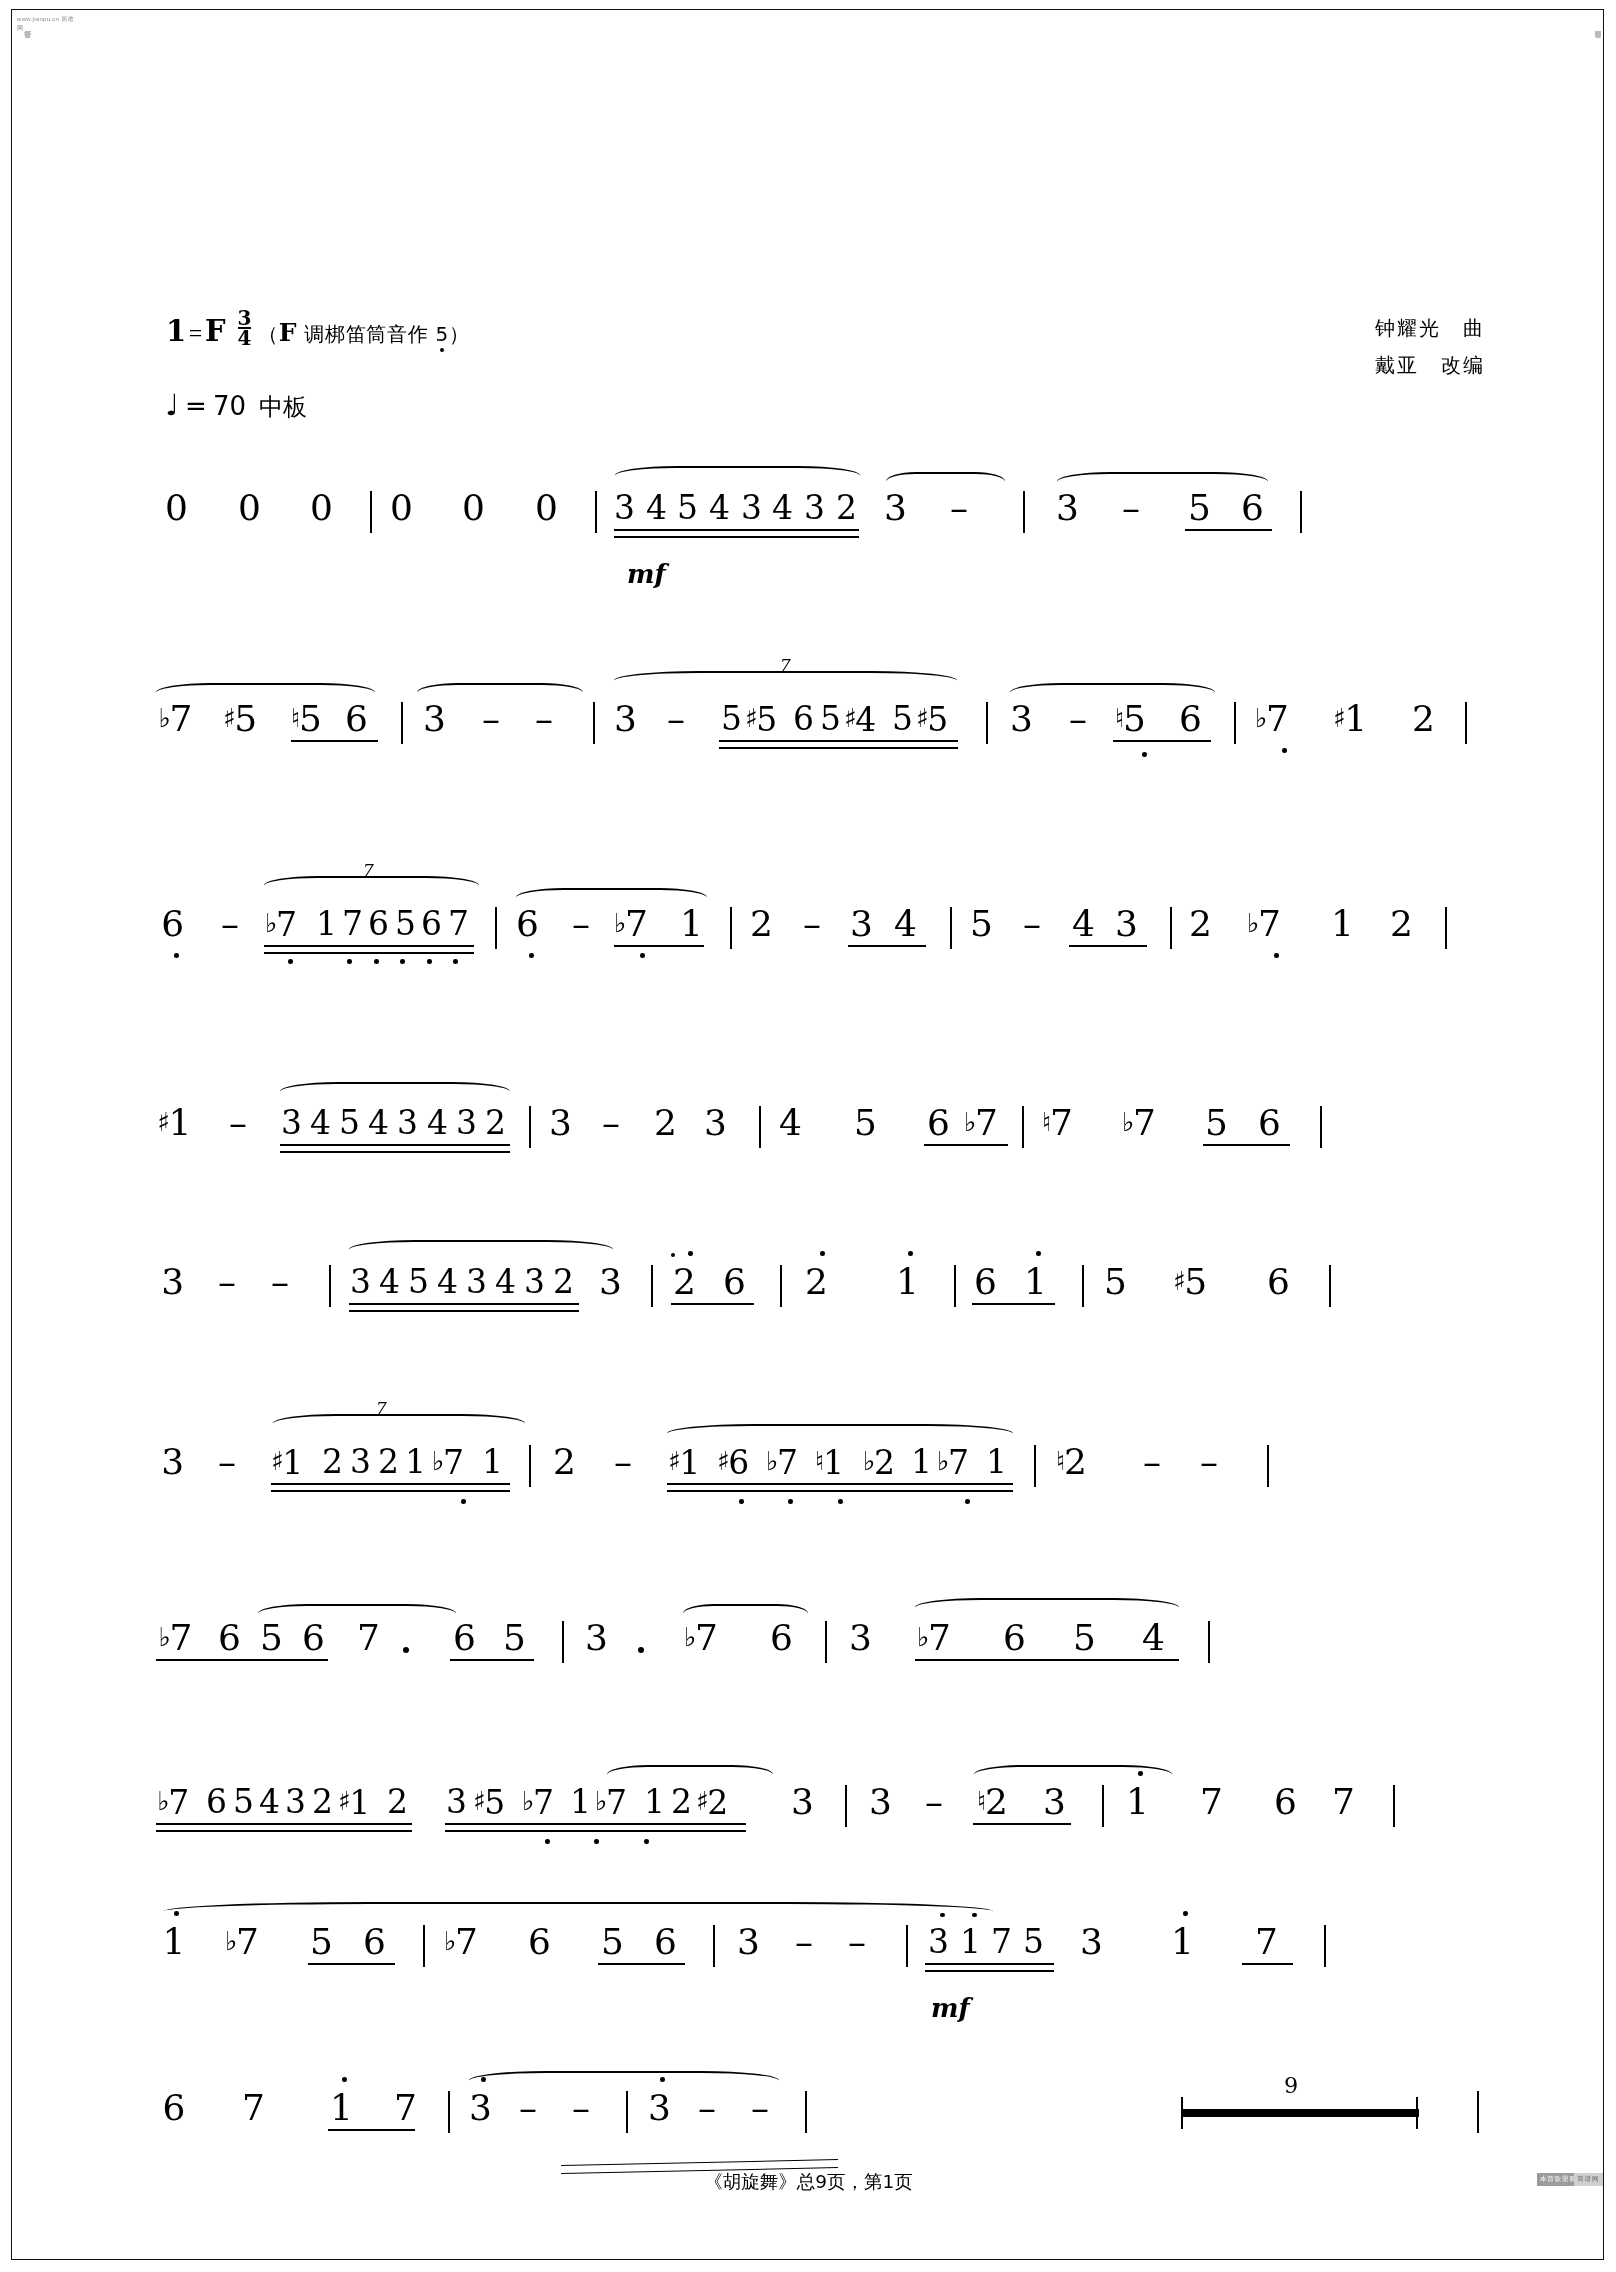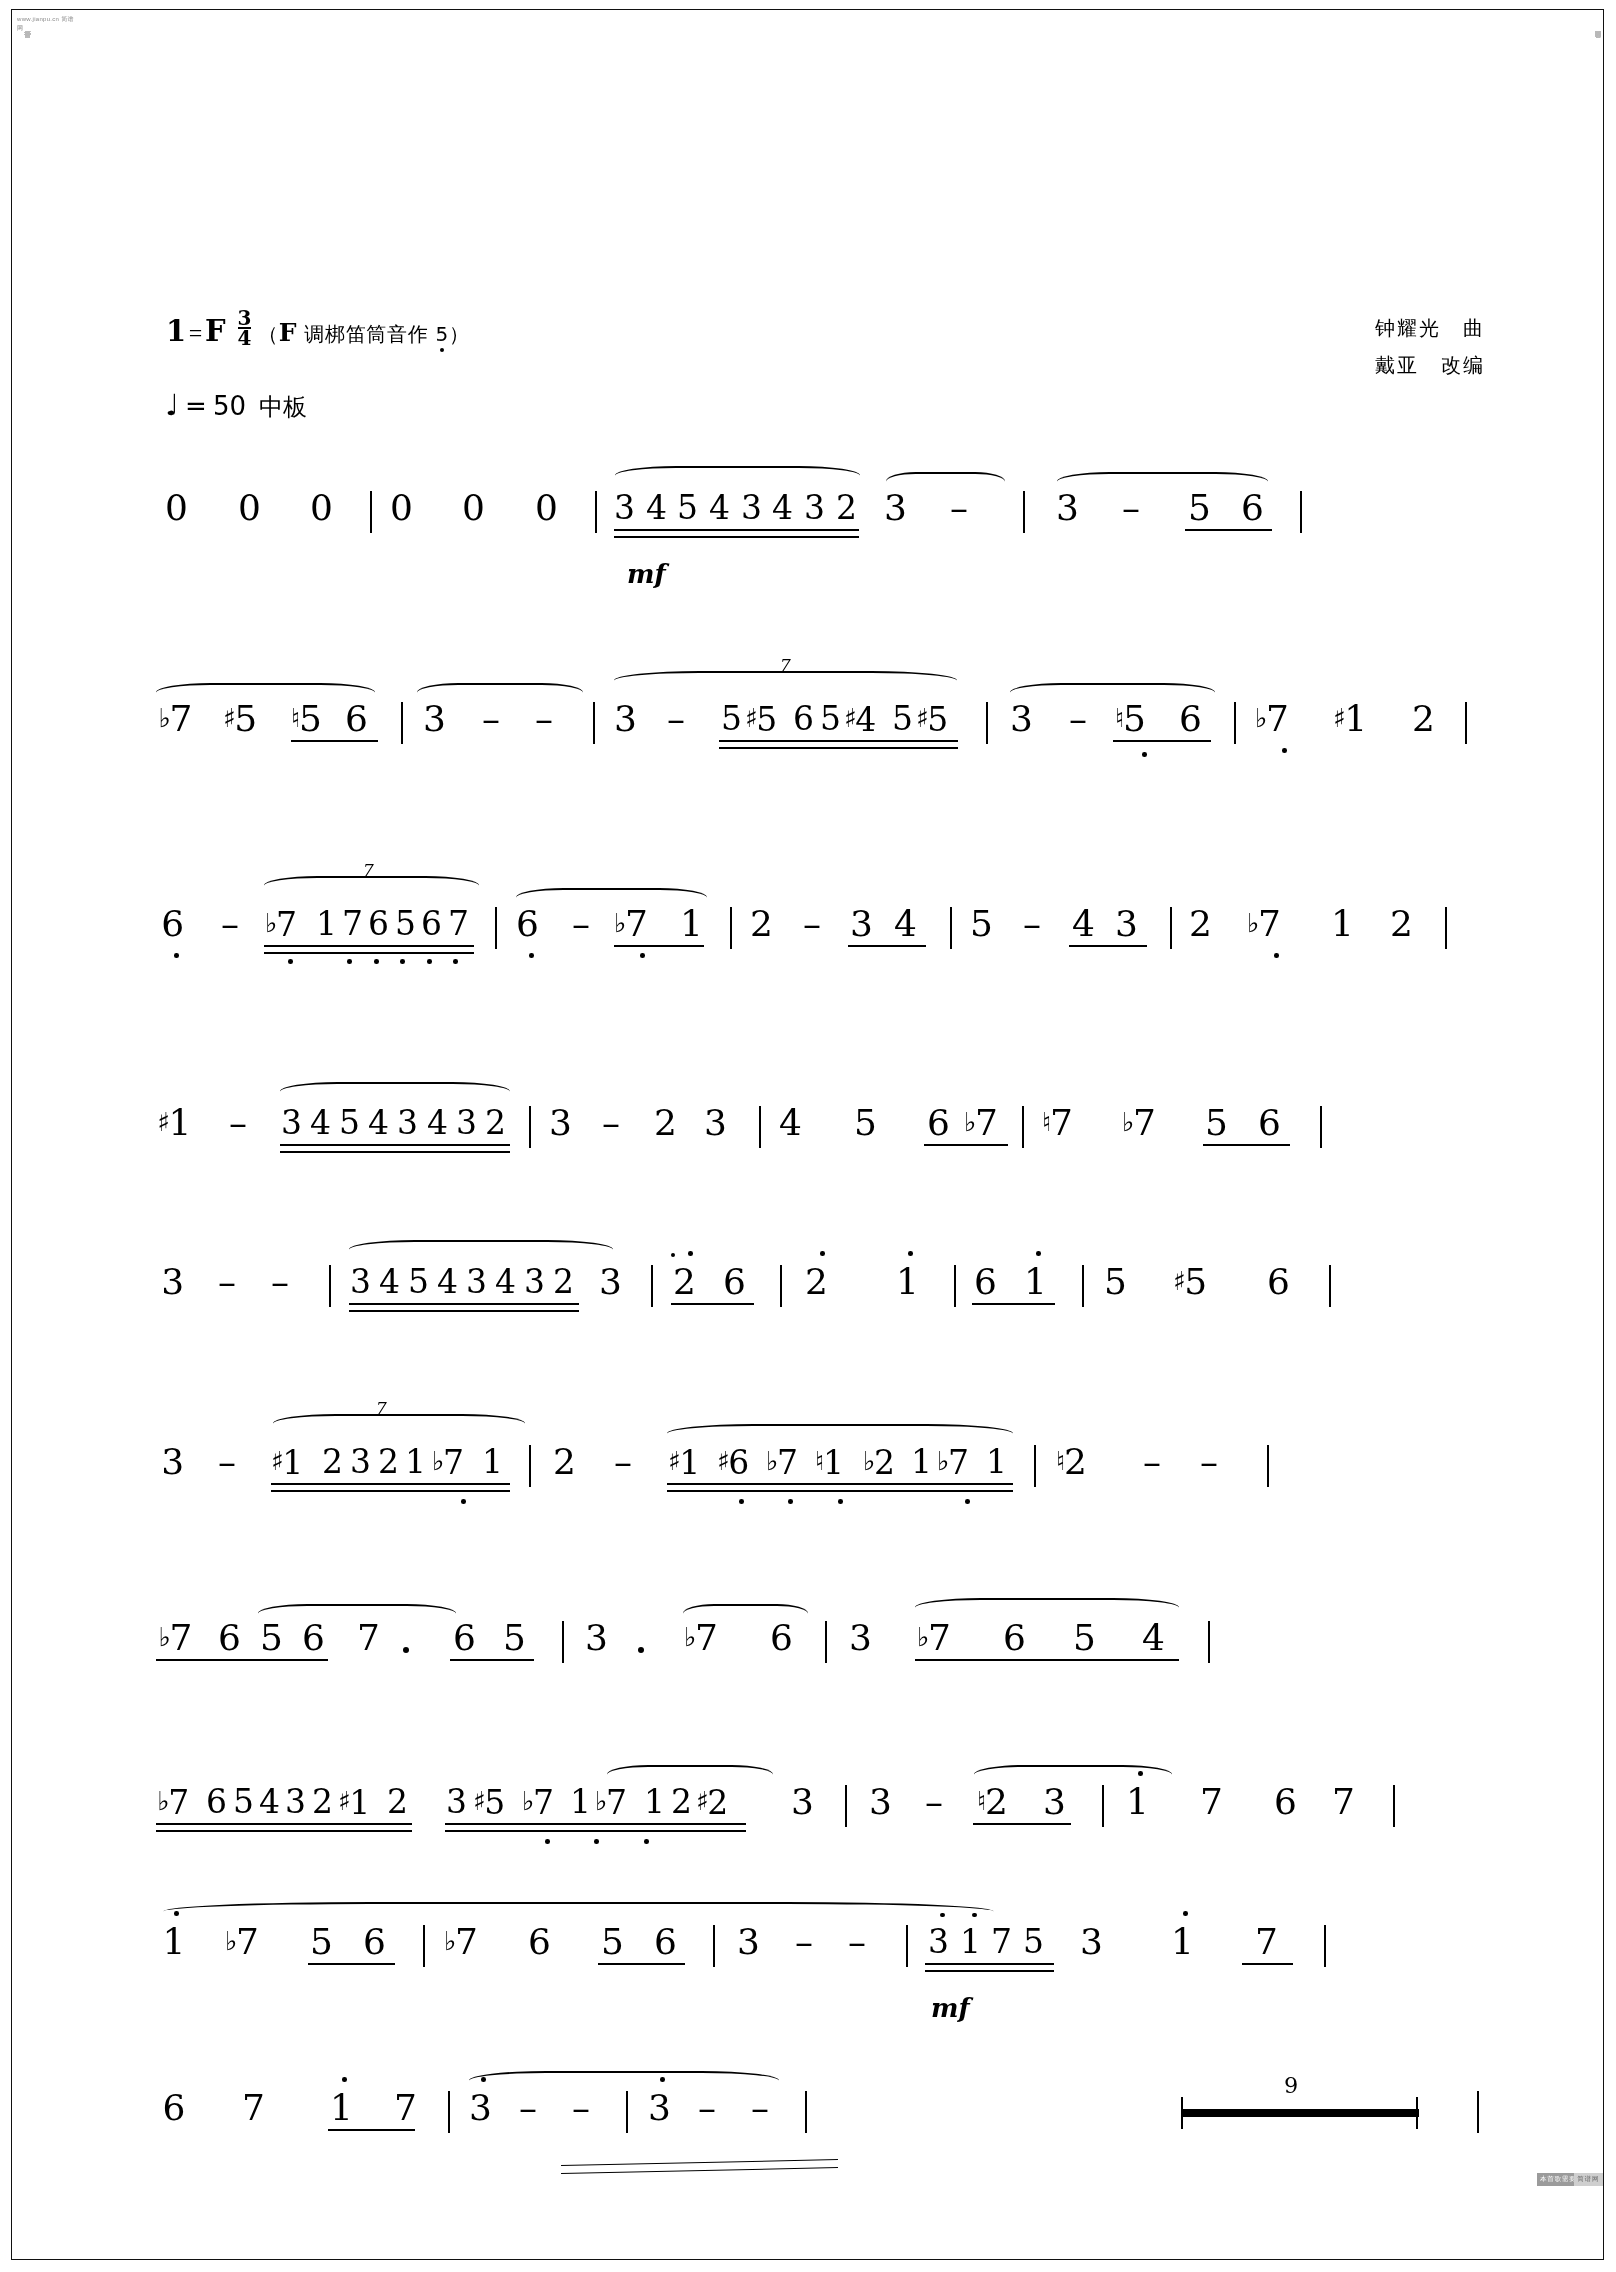--- a/index.html
+++ b/index.html
@@ -285,21 +285,21 @@
   <div class="side-tag t2">简谱网</div>
 
 
   <div class="key-block">
     <span class="num1">1</span><span class="eq">=</span><span class="fkey">F</span><span class="frac"><span class="num">3</span><span class="den">4</span></span><span class="key-paren">（<span class="bigF">F</span> 调梆笛筒音作 <span class="dotunder">5</span>）</span>
   </div>
 
   <div class="tempo-block">
     <span class="note">♩</span>
     <span class="bpm">=</span>
-    <span class="bpm">50</span>
+    <span class="bpm">70</span>
     <span class="cn">中板</span>
   </div>
 
   <div class="credits">
     <div>钟耀光　曲</div>
     <div>戴亚　改编</div>
   </div>
 
   <div class="staff">
 
@@ -709,14 +709,17 @@
 
       <span class="restbar" style="left:1029px; top:21px; width:238px;"></span>
       <span class="bar" style="left:1029px; top:9.2px; height:32px;"></span>
       <span class="bar" style="left:1264px; top:9.2px; height:32px;"></span>
       <span class="restnum" style="left:1132px; top:-16px;">9</span>
       <span class="bar" style="left:1325px;"></span>
     </div>
 
   </div>
 
+  <div class="footer">
+    <span>《胡旋舞》总9页，第1页</span>
+  </div>
 </div>
 
 
 </body></html>

